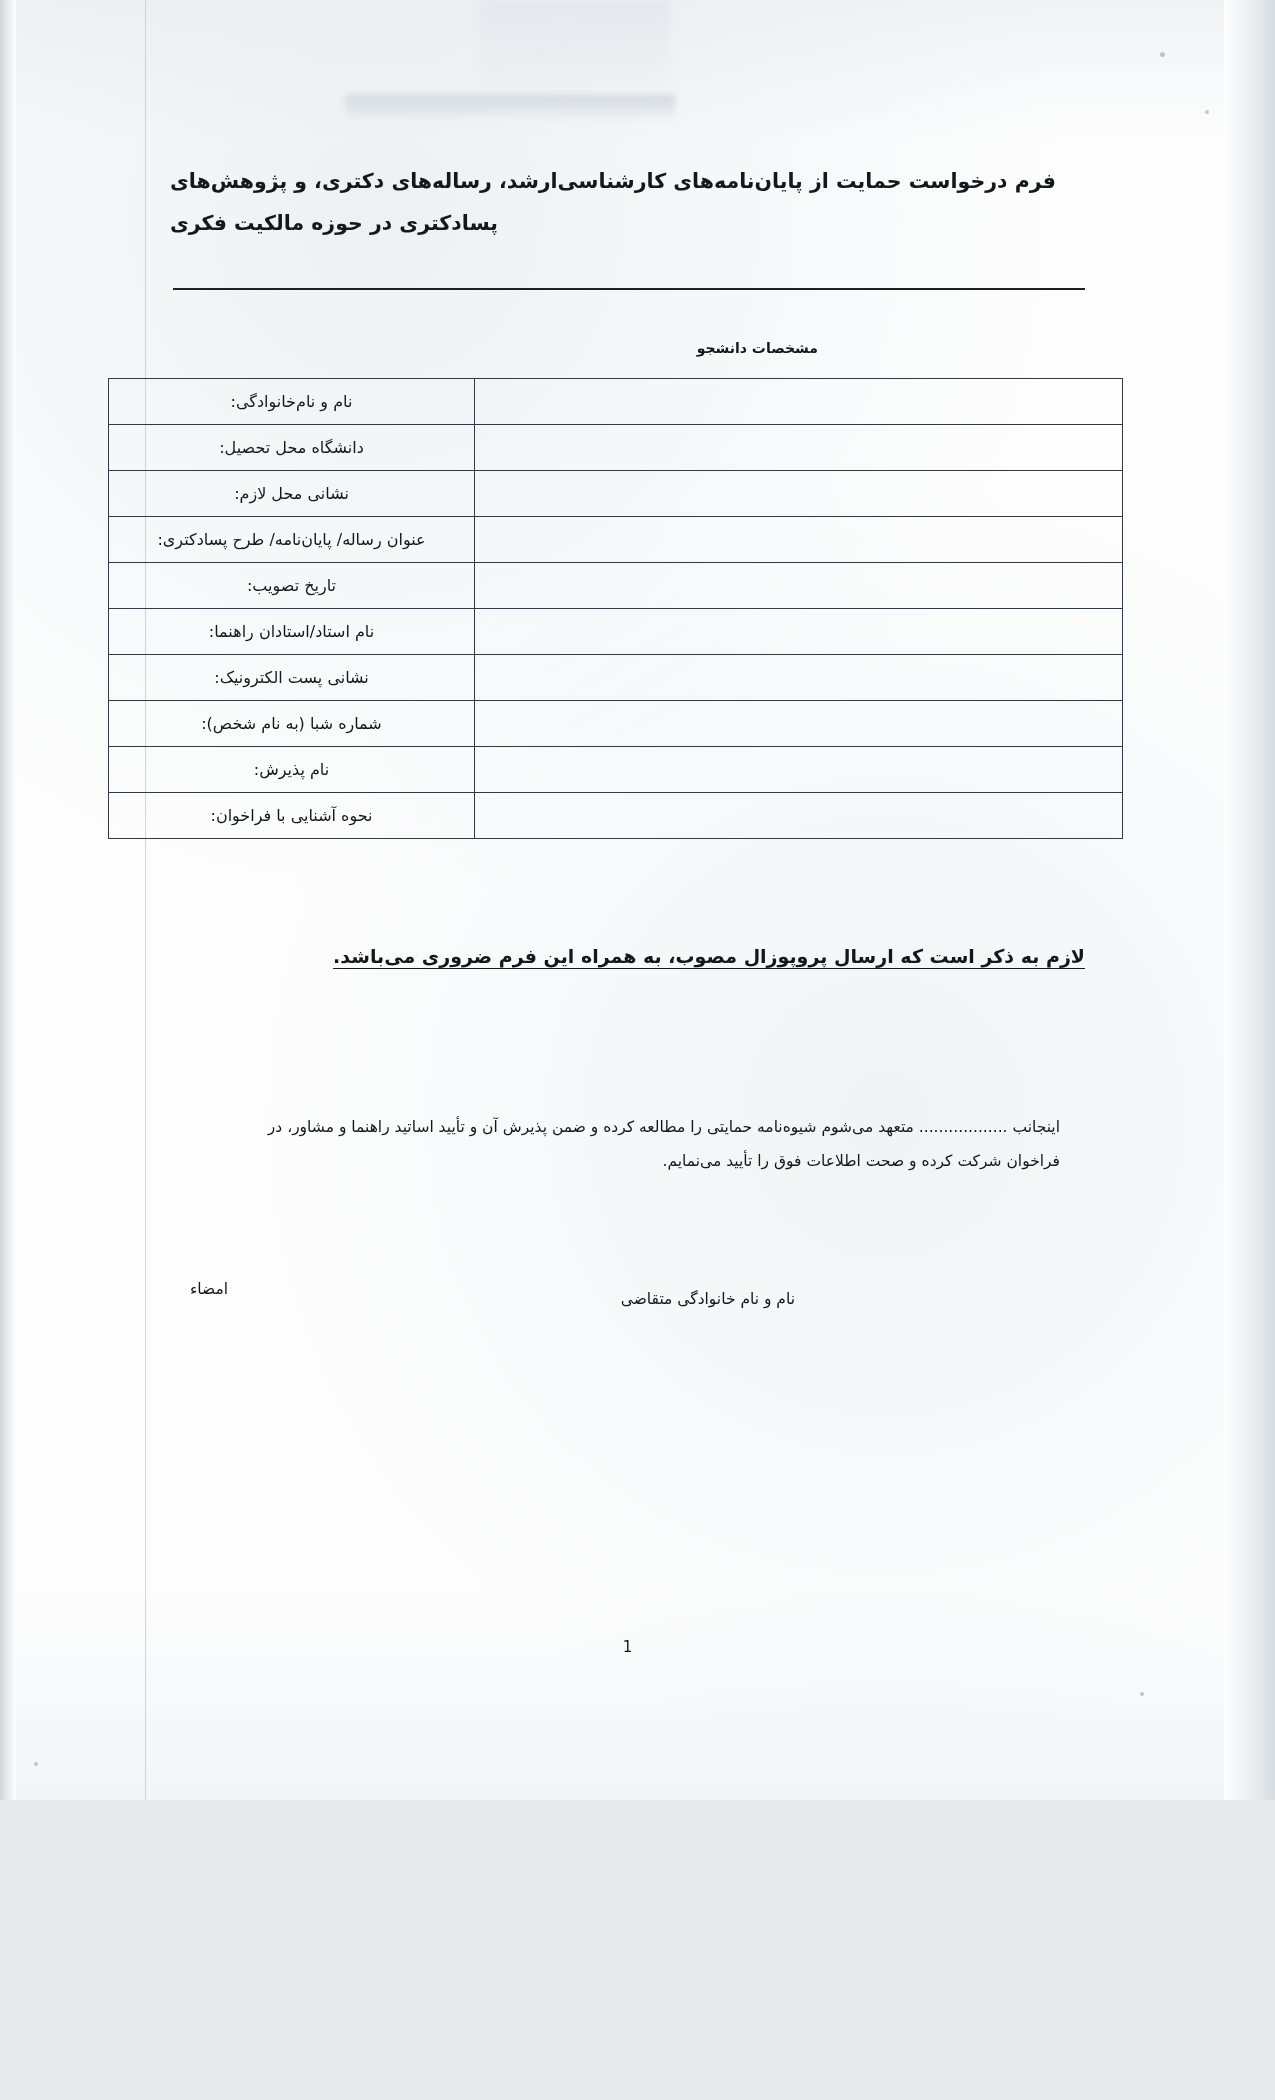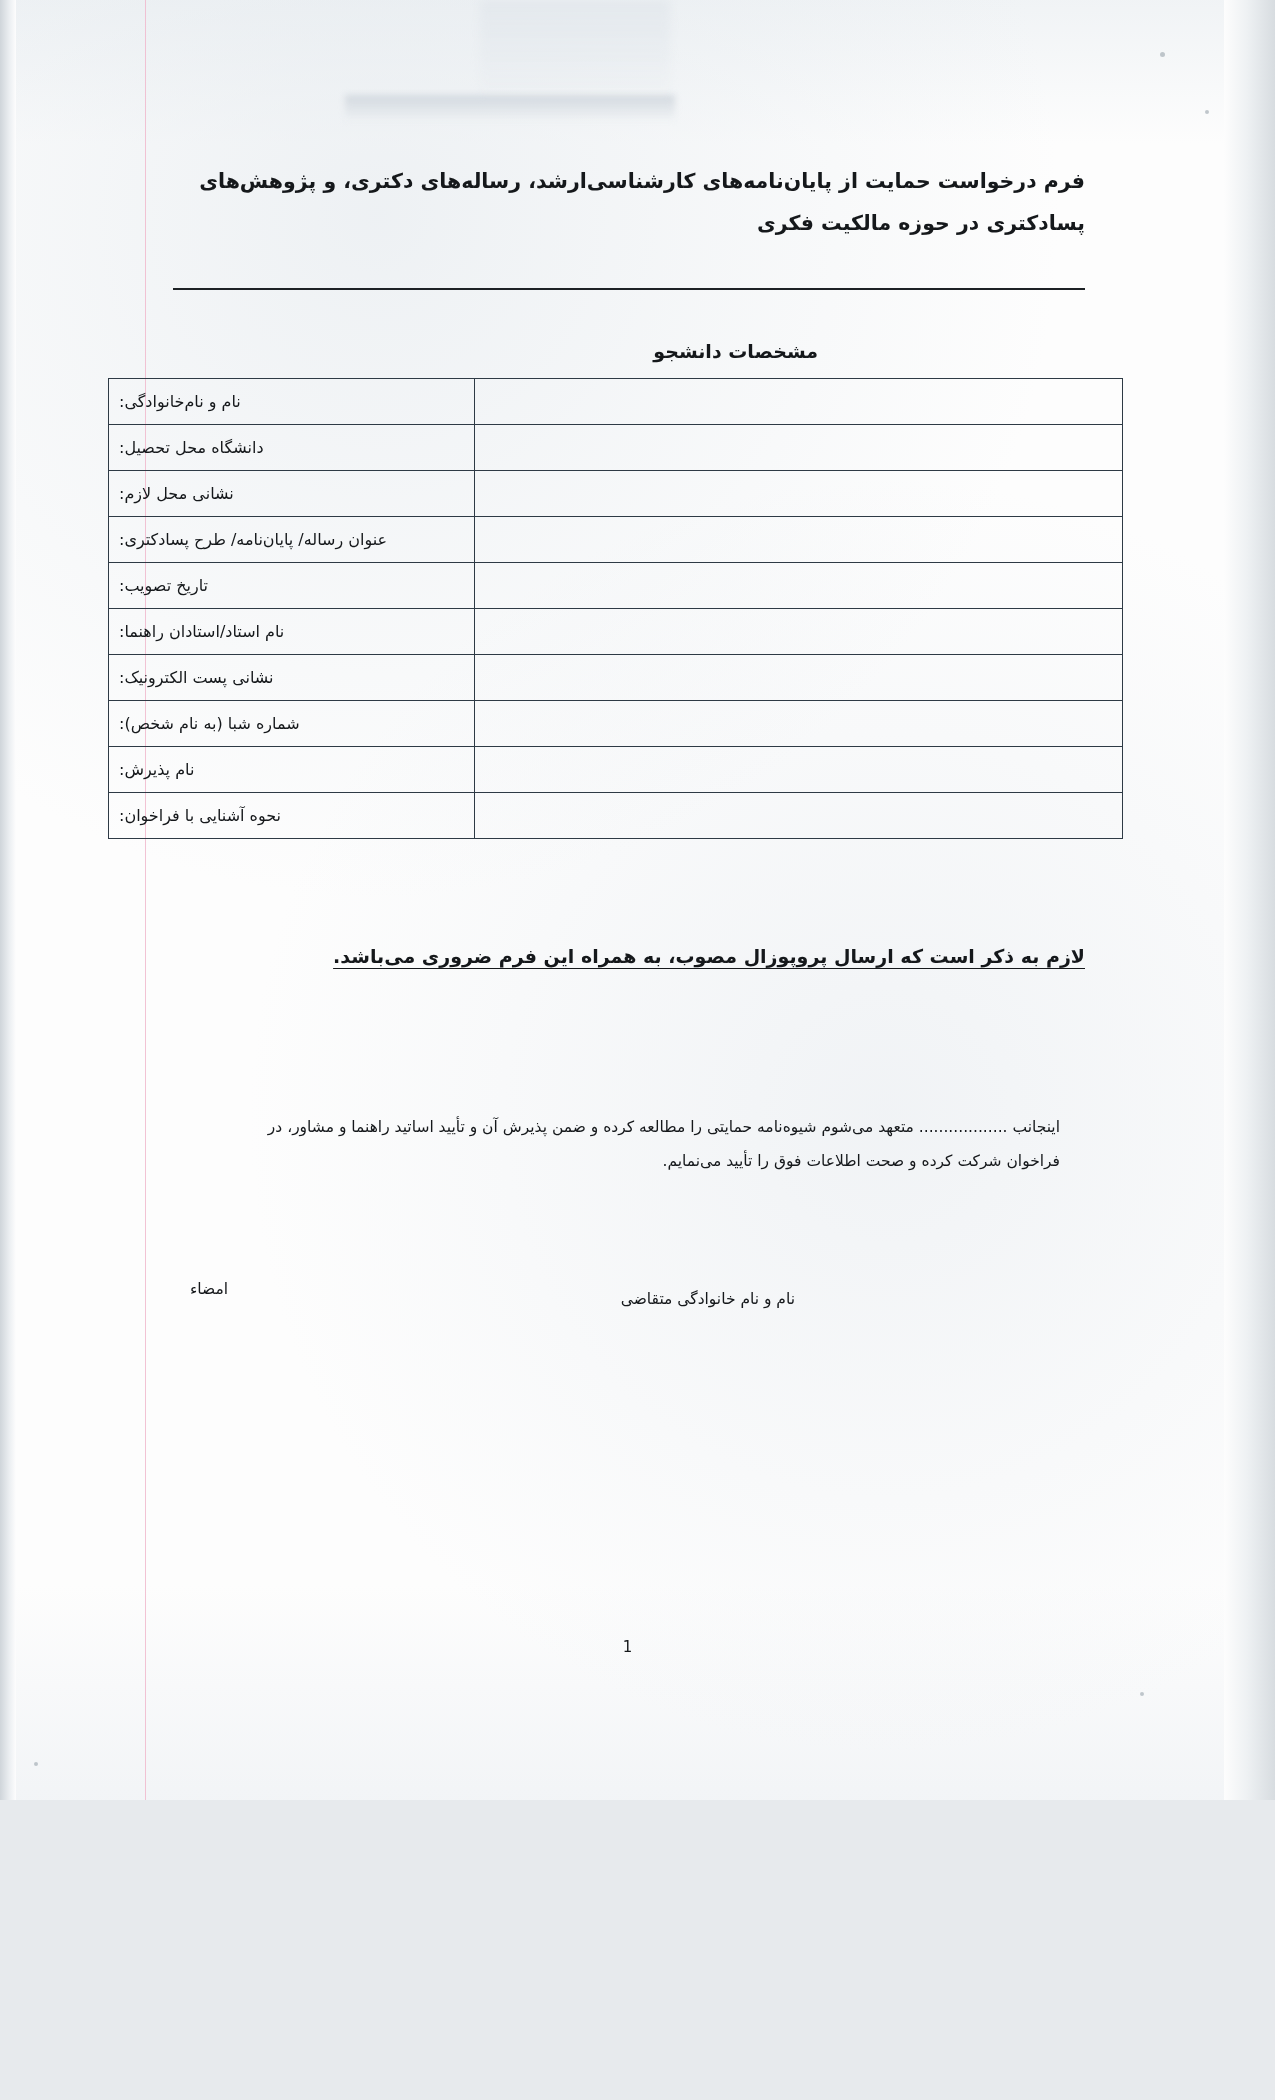--- a/index.html
+++ b/index.html
@@ -97,62 +97,62 @@
     width: 950px;
     height: 1800px;
     color: #15181b;
   }
 
   .doc-title {
     position: absolute;
     top: 160px;
     right: 15px;
     width: 915px;
-    text-align: right;
+    text-align: left;
     font-size: 20.5px;
     font-weight: bold;
     line-height: 2.05;
     letter-spacing: 0;
   }
 
   .title-rule {
     position: absolute;
     top: 288px;
     right: 15px;
     width: 912px;
     height: 2px;
     background: #1d2125;
   }
 
   .section-heading {
     position: absolute;
     top: 340px;
     right: 282px;
-    font-size: 19px;
+    font-size: 14px;
     font-weight: bold;
   }
 
   table.form-table {
     position: absolute;
     top: 378px;
     right: -23px;
     width: 972px;
     border-collapse: collapse;
     table-layout: fixed;
   }
   table.form-table td {
     border: 1px solid #2e3a45;
     height: 45px;
     padding: 0 10px;
     font-size: 16px;
     vertical-align: middle;
   }
   td.label-cell {
     width: 345px;
-    text-align: left;
+    text-align: center;
     white-space: nowrap;
   }
   td.value-cell {
     width: 627px;
     background: transparent;
   }
 
   .note-line {
     position: absolute;
     top: 945px;

